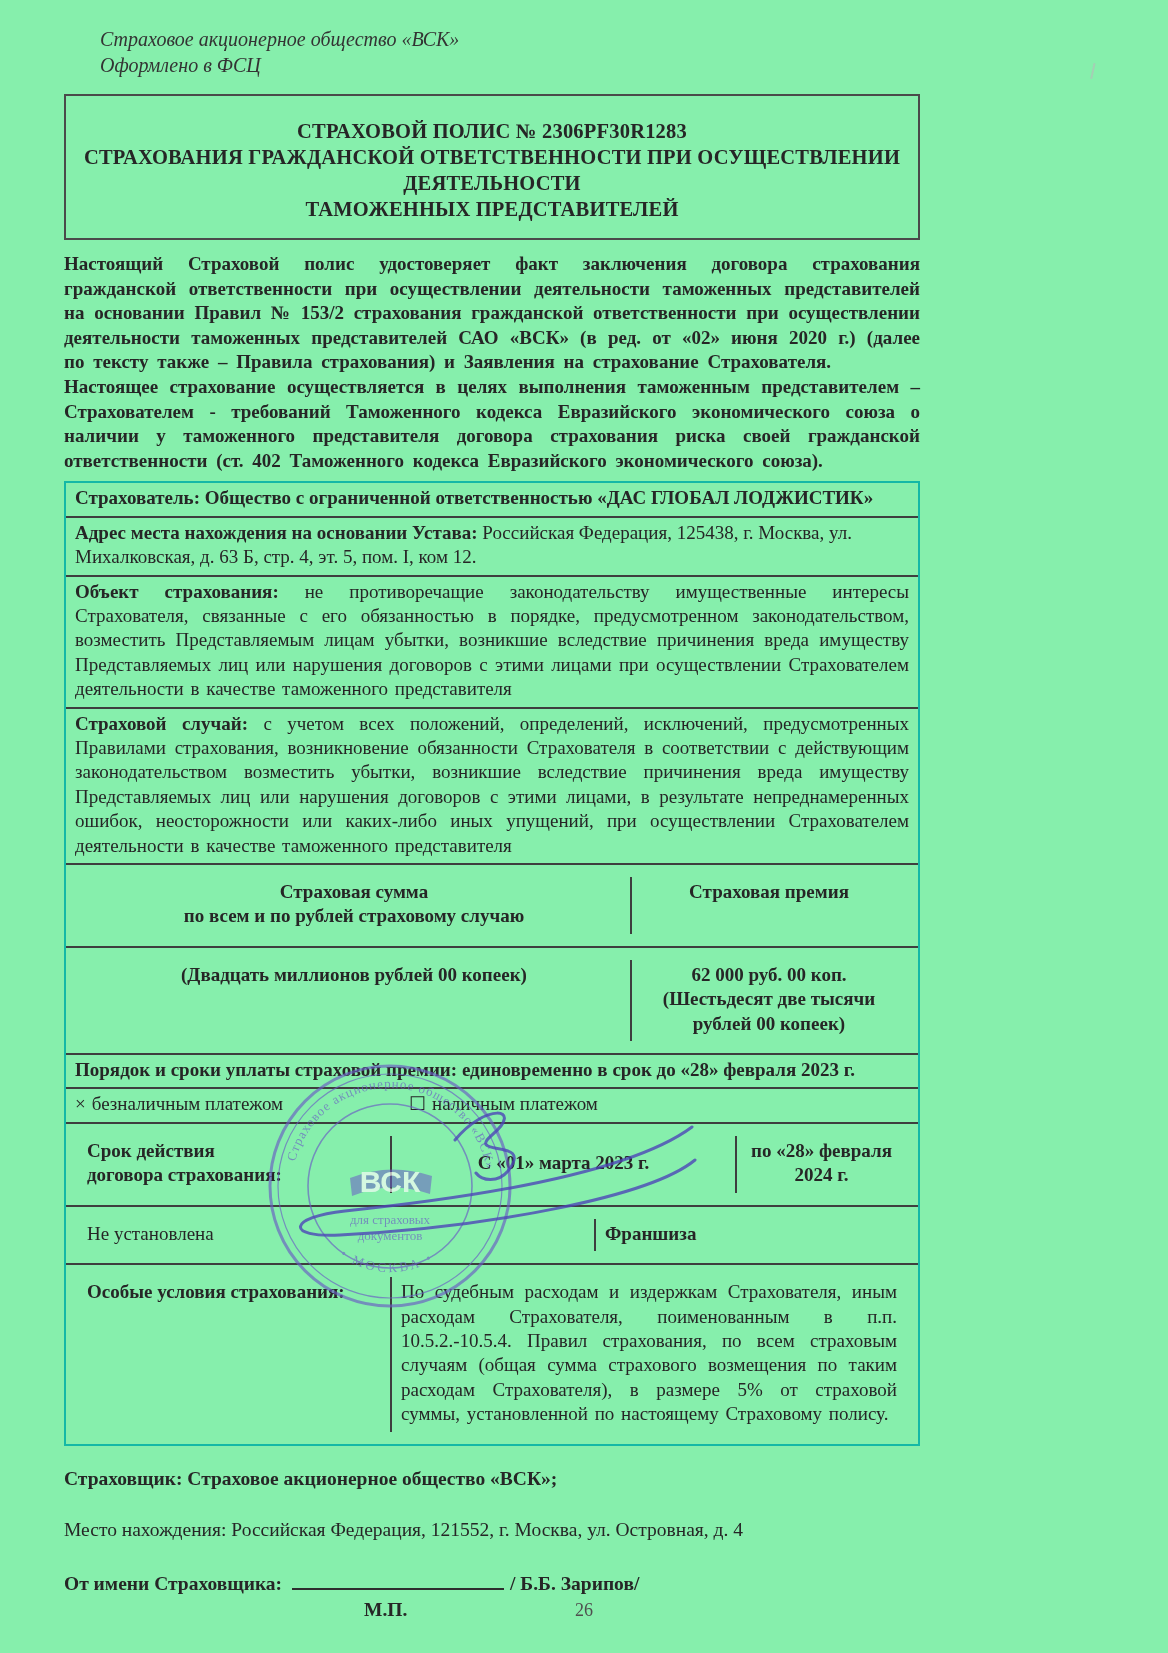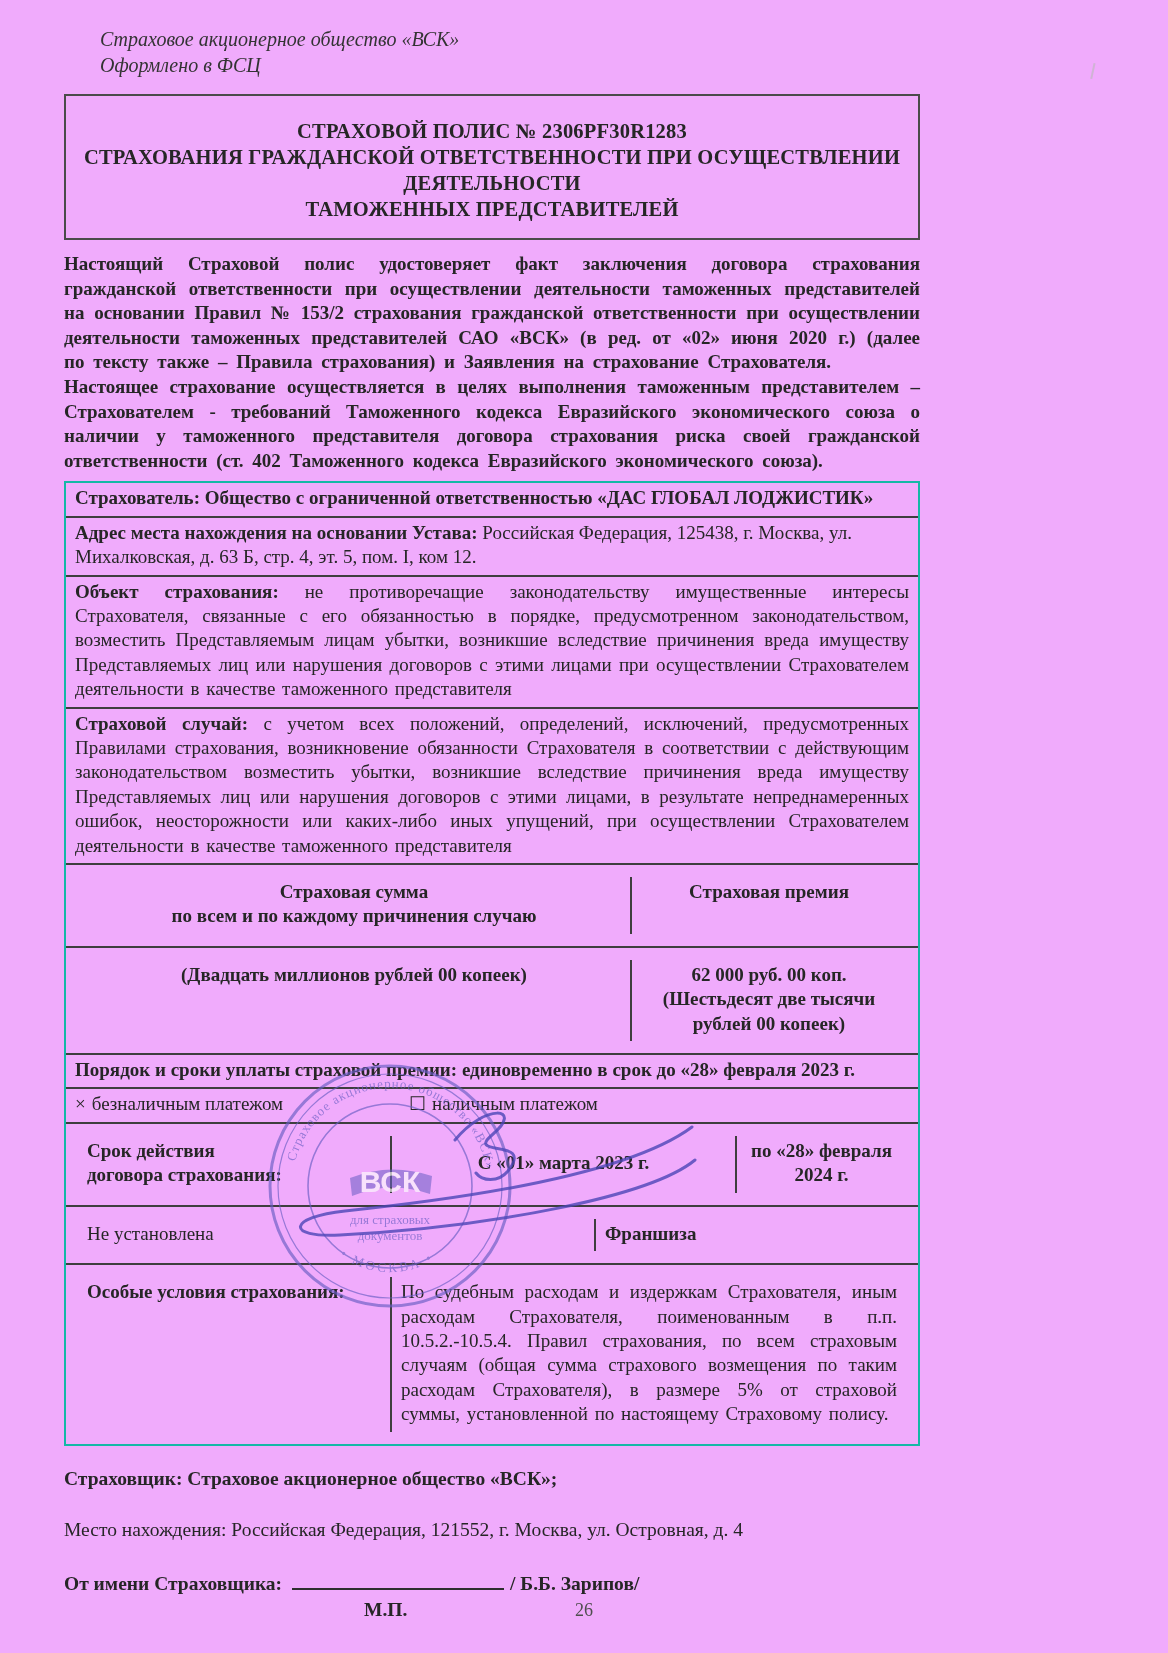--- a/index.html
+++ b/index.html
@@ -1,20 +1,20 @@
 <!DOCTYPE html>
 <html lang="ru"><head>
 <meta charset="utf-8">
 <style>
   html,body{margin:0;padding:0;background:#e8e8e8;}
   .page{
     position:relative;
     width:1168px;height:1653px;
     margin:0 auto;
-    background:#f0abfc;
+    background:#86efac;
     font-family:"Liberation Serif","DejaVu Serif",serif;
     color:#262626;
     overflow:hidden;
   }
   .col{margin-left:64px;width:856px;}
   
   .letterhead{margin:26px 0 0 100px;font-style:italic;font-size:20px;line-height:26px;color:#333;}
   
   .titlebox{
     box-sizing:border-box;
@@ -103,21 +103,21 @@
       </div>
 
       <div class="trow just">
         <span class="b">Страховой случай:</span>
         <span>с учетом всех положений, определений, исключений, предусмотренных Правилами страхования, возникновение обязанности Страхователя в соответствии с действующим законодательством возместить убытки, возникшие вследствие причинения вреда имуществу Представляемых лиц или нарушения договоров с этими лицами, в результате непреднамеренных ошибок, неосторожности или каких-либо иных упущений, при осуществлении Страхователем деятельности в качестве таможенного представителя</span>
       </div>
 
       <div class="trow flexr">
         <div class="cell c1 ctr b">
           <div>Страховая сумма</div>
-          <div>по всем и по каждому причинения случаю</div>
+          <div>по всем и по рублей страховому случаю</div>
         </div>
         <div class="cell c2 ctr b">
           <div>Страховая премия</div>
         </div>
       </div>
 
       <div class="trow flexr">
         <div class="cell c1 ctr b">
           <div>(Двадцать миллионов рублей 00 копеек)</div>
         </div>

